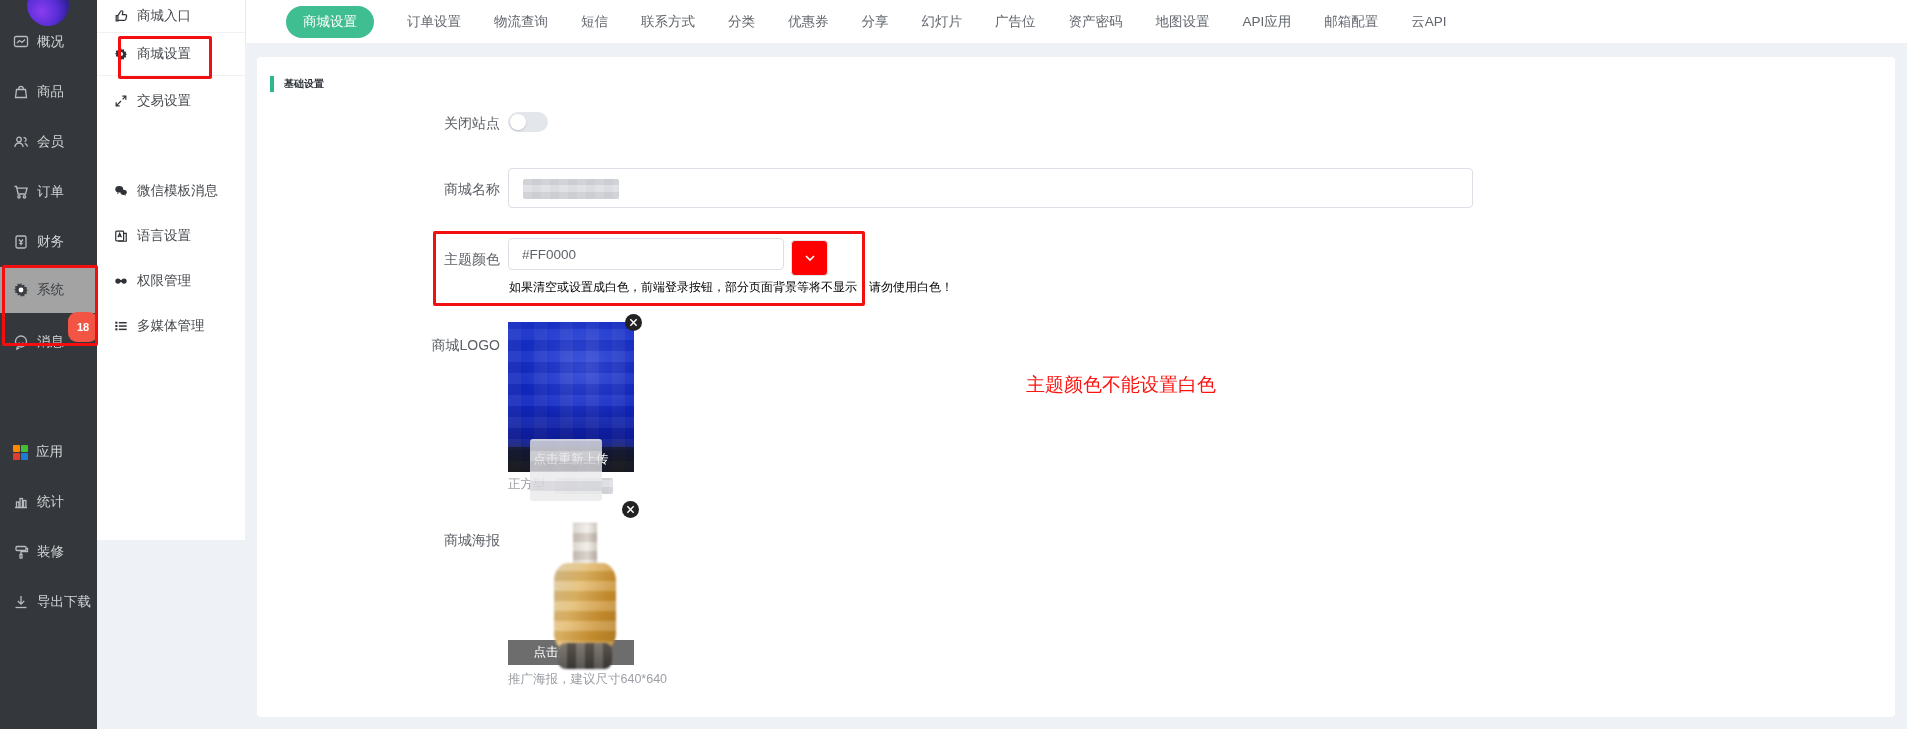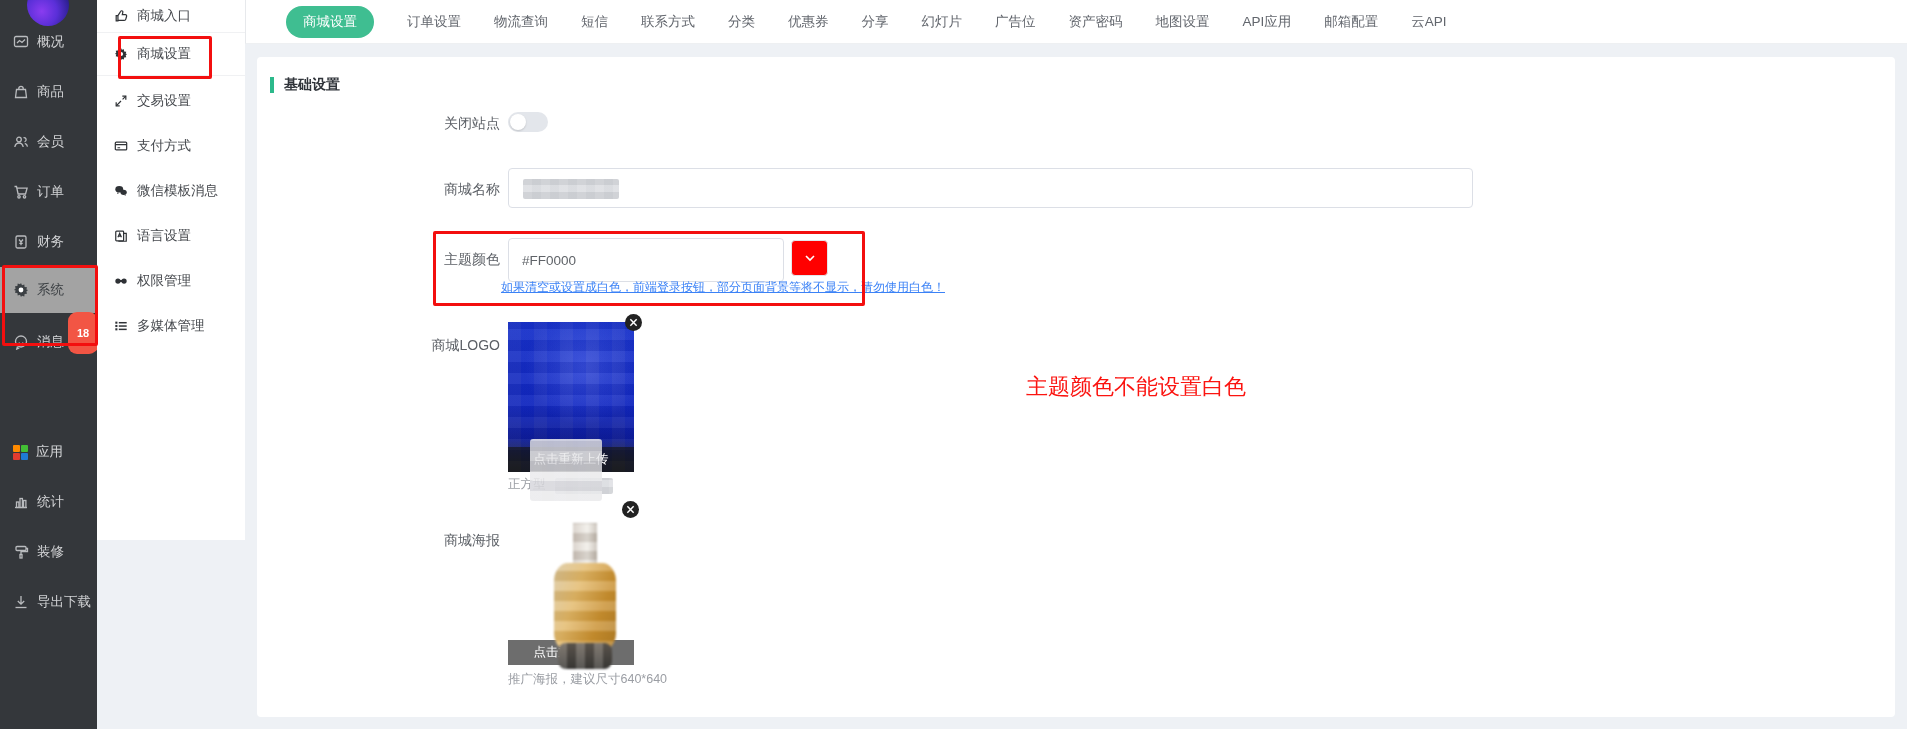--- a/index.html
+++ b/index.html
@@ -10,51 +10,51 @@
   }
   
   .dark-sidebar{position:absolute;left:0;top:0;width:97px;height:729px;background:#34373b;overflow:hidden;}
   .logo-circle{position:absolute;left:27px;top:-16px;width:42px;height:42px;border-radius:50%;
     background:radial-gradient(circle at 35% 65%, #8a3cf0 0%, #5a2fd8 40%, #2a1e8e 75%, #141252 100%);}
   .side-item{position:absolute;left:0;width:97px;height:50px;display:flex;align-items:center;gap:8px;
     padding-left:13px;box-sizing:border-box;color:#d3d4d6;font-size:13.5px;cursor:pointer;}
   .side-item .icon{color:#b9bbbe;}
   .side-item.selected{background:#a3a3a3;color:#3c4044;height:46px;}
   .side-item.selected .icon{color:#3c4044;}
-  .side-badge{position:absolute;left:68px;top:312px;min-width:18px;height:18px;padding:12px 6px;border-radius:9px;
+  .side-badge{position:absolute;left:68px;top:312px;min-width:18px;height:18px;padding:6px 6px;border-radius:9px;
     background:#f25544;color:#fff;font-size:11px;font-weight:bold;display:flex;align-items:center;justify-content:center;z-index:4;}
   
   .submenu{position:absolute;left:97px;top:0;width:148px;height:540px;background:#ffffff;box-sizing:border-box;}
   .sub-item{position:absolute;left:0;width:148px;height:40px;display:flex;align-items:center;gap:9px;
     padding-left:17px;box-sizing:border-box;color:#45484d;font-size:13.5px;cursor:pointer;}
   .sub-item .icon{color:#2f3236;}
   .sub-divider{position:absolute;left:0;width:148px;height:0;border-top:1px solid #f0f1f3;}
   
   .tabbar{position:absolute;left:245px;top:0;width:1662px;height:44px;background:#fff;box-sizing:border-box;
     border-left:1px solid #e7e9ec;border-bottom:1px solid #eef0f2;display:flex;align-items:center;
     padding-left:40px;gap:33px;}
   .tab{font-size:13.5px;color:#62666d;white-space:nowrap;cursor:pointer;}
   .tab.active{background:#3fbe91;color:#fff;padding:7px 17px;border-radius:17px;}
   
   .card{position:absolute;left:257px;top:57px;width:1638px;height:660px;background:#fff;border-radius:4px;}
   .section-head{position:absolute;left:13px;top:19px;display:flex;align-items:center;gap:10px;}
   .section-bar{width:4px;height:16px;background:#2cb98b;}
-  .section-title{font-size:14px;font-weight:bold;color:#30343a;}
+  .section-title{font-size:10px;font-weight:bold;color:#30343a;}
   .f-label{position:absolute;width:243px;text-align:right;font-size:14px;color:#5c6066;}
   
   .toggle{position:absolute;left:251px;top:55px;width:40px;height:20px;border-radius:10px;background:#e3e6eb;cursor:pointer;}
   .toggle .knob{position:absolute;left:2px;top:2px;width:16px;height:16px;border-radius:50%;background:#fff;box-shadow:0 1px 2px rgba(0,0,0,.15);}
   
   .text-input{position:absolute;box-sizing:border-box;border:1px solid #dcdfe6;border-radius:4px;background:#fff;
     font-size:13.5px;color:#5f6368;padding:0 13px;outline:none;font-family:"Liberation Sans","DejaVu Sans",sans-serif;}
   .mallname-input{left:251px;top:111px;width:965px;height:40px;}
-  .theme-input{left:251px;top:181px;width:276px;height:44px;}
+  .theme-input{left:251px;top:181px;width:276px;height:32px;}
   .color-btn{position:absolute;left:534px;top:183px;width:37px;height:36px;border:1px solid #e3e6ea;border-radius:4px;
     background:#ff0000;display:flex;align-items:center;justify-content:center;cursor:pointer;box-sizing:border-box;}
-  .hint{position:absolute;left:244px;top:222px;font-size:12px;color:#3b82f6;text-decoration:underline;}
+  .hint{position:absolute;left:252px;top:222px;font-size:12px;color:#000000;}
   .caption{position:absolute;font-size:12.5px;color:#9b9ea4;}
   
   .mosaic-gray{background:
       repeating-linear-gradient(0deg, rgba(200,202,206,.55) 0 7px, rgba(228,229,232,.55) 7px 14px),
       repeating-linear-gradient(90deg, #dcdee2 0 9px, #cfd2d7 9px 18px);
       border-radius:2px;}
   .name-blur{position:absolute;left:14px;top:10px;width:96px;height:20px;}
   
   .preview{position:absolute;width:126px;height:150px;}
   .preview .overlay{position:absolute;left:0;bottom:0;width:100%;height:25px;background:rgba(20,20,20,.62);
@@ -81,21 +81,21 @@
       linear-gradient(110deg,#d8c49a 0%,#e3b96a 35%,#c98f2e 70%,#b07a22 100%);}
   .bottle .base{position:absolute;left:4px;top:120px;width:54px;height:26px;border-radius:8px;background:
       repeating-linear-gradient(90deg, rgba(255,255,255,.15) 0 9px, rgba(40,40,40,.25) 9px 18px),
       linear-gradient(180deg,#6a6258,#3c3a37);}
   .caption-blur{position:absolute;left:298px;top:421px;width:58px;height:16px;opacity:.9;}
   
   .anno-box{position:absolute;border:3px solid #f30f0f;border-radius:2px;z-index:8;pointer-events:none;}
   .anno-system{left:2px;top:265px;width:90px;height:75px;}
   .anno-submenu{left:118px;top:36px;width:88px;height:37px;}
   .anno-theme{left:433px;top:231px;width:426px;height:69px;}
-  .anno-note{position:absolute;left:769px;top:315px;font-size:22px;color:#fb1410;z-index:8;}
+  .anno-note{position:absolute;left:769px;top:315px;font-size:19px;color:#fb1410;z-index:8;}
   .icon{display:inline-flex;flex:none;}
   .apps-grid{width:15px;height:15px;display:grid;grid-template-columns:7px 7px;grid-template-rows:7px 7px;gap:1px;}
   .apps-grid i{display:block;border-radius:1px;}
 </style>
 </head>
 <body>
 
 <div class="dark-sidebar">
   <div class="logo-circle"></div>
 
@@ -228,29 +228,20 @@
   </div>
   <div class="sub-divider" style="top:75px"></div>
   <div class="sub-item" style="top:81px">
     <span class="icon">
         <svg width="14" height="14" viewBox="0 0 16 16" fill="none" stroke="currentColor" stroke-width="1.4">
           <path d="M2.5 13.5L8 8M13.5 2.5L9.8 6.2"></path>
           <path d="M9.5 2.5h4v4M6.5 13.5h-4v-4"></path>
         </svg>
       </span>
     <span>交易设置</span>
-  </div>
-  <div class="sub-item" style="top:126px">
-    <span class="icon">
-        <svg width="14" height="14" viewBox="0 0 16 16" fill="none" stroke="currentColor" stroke-width="1.4">
-          <rect x="1.5" y="3.5" width="13" height="9" rx="1.2"></rect>
-          <path d="M1.5 6.5h13M4 10h3"></path>
-        </svg>
-      </span>
-    <span>支付方式</span>
   </div>
   <div class="sub-item" style="top:171px">
     <span class="icon">
         <svg width="14" height="14" viewBox="0 0 16 16" fill="currentColor">
           <ellipse cx="6" cy="6" rx="4.5" ry="3.8"></ellipse>
           <path d="M3.5 11.5l.5-2 2 .8z"></path>
           <ellipse cx="11" cy="9.5" rx="3.6" ry="3"></ellipse>
           <path d="M13.5 13.5l-.4-1.6-1.6.6z"></path>
         </svg>
       </span>

